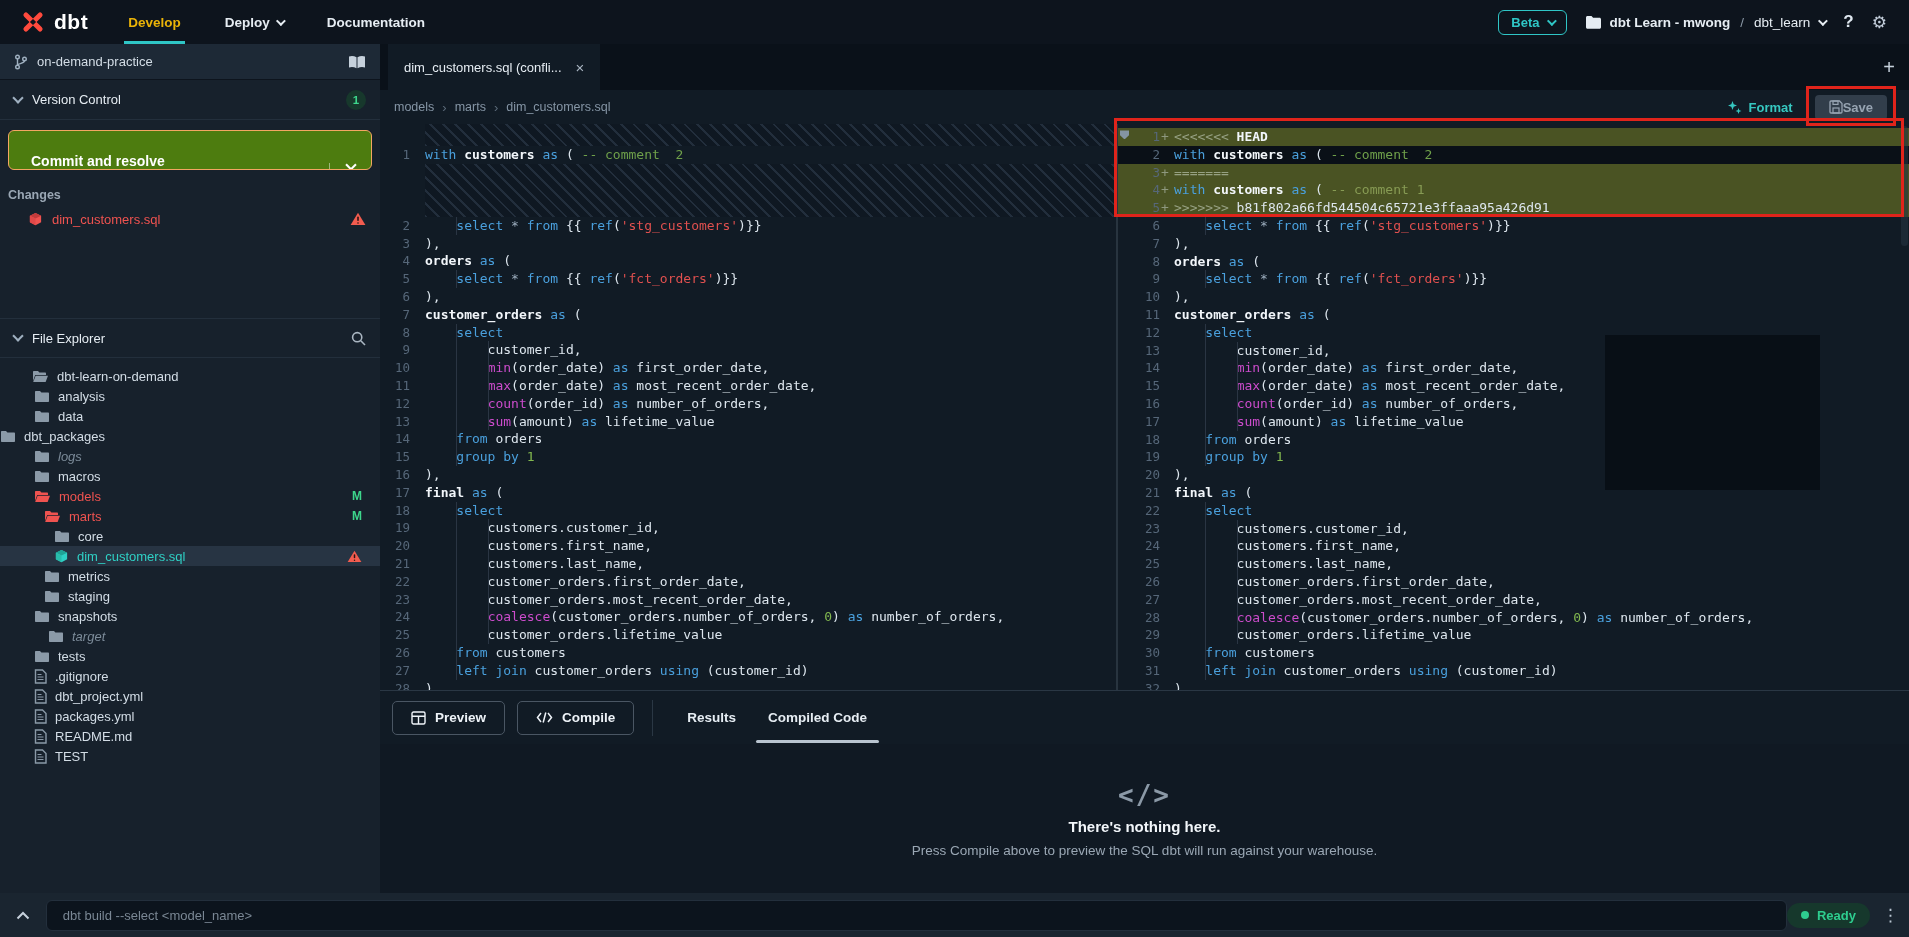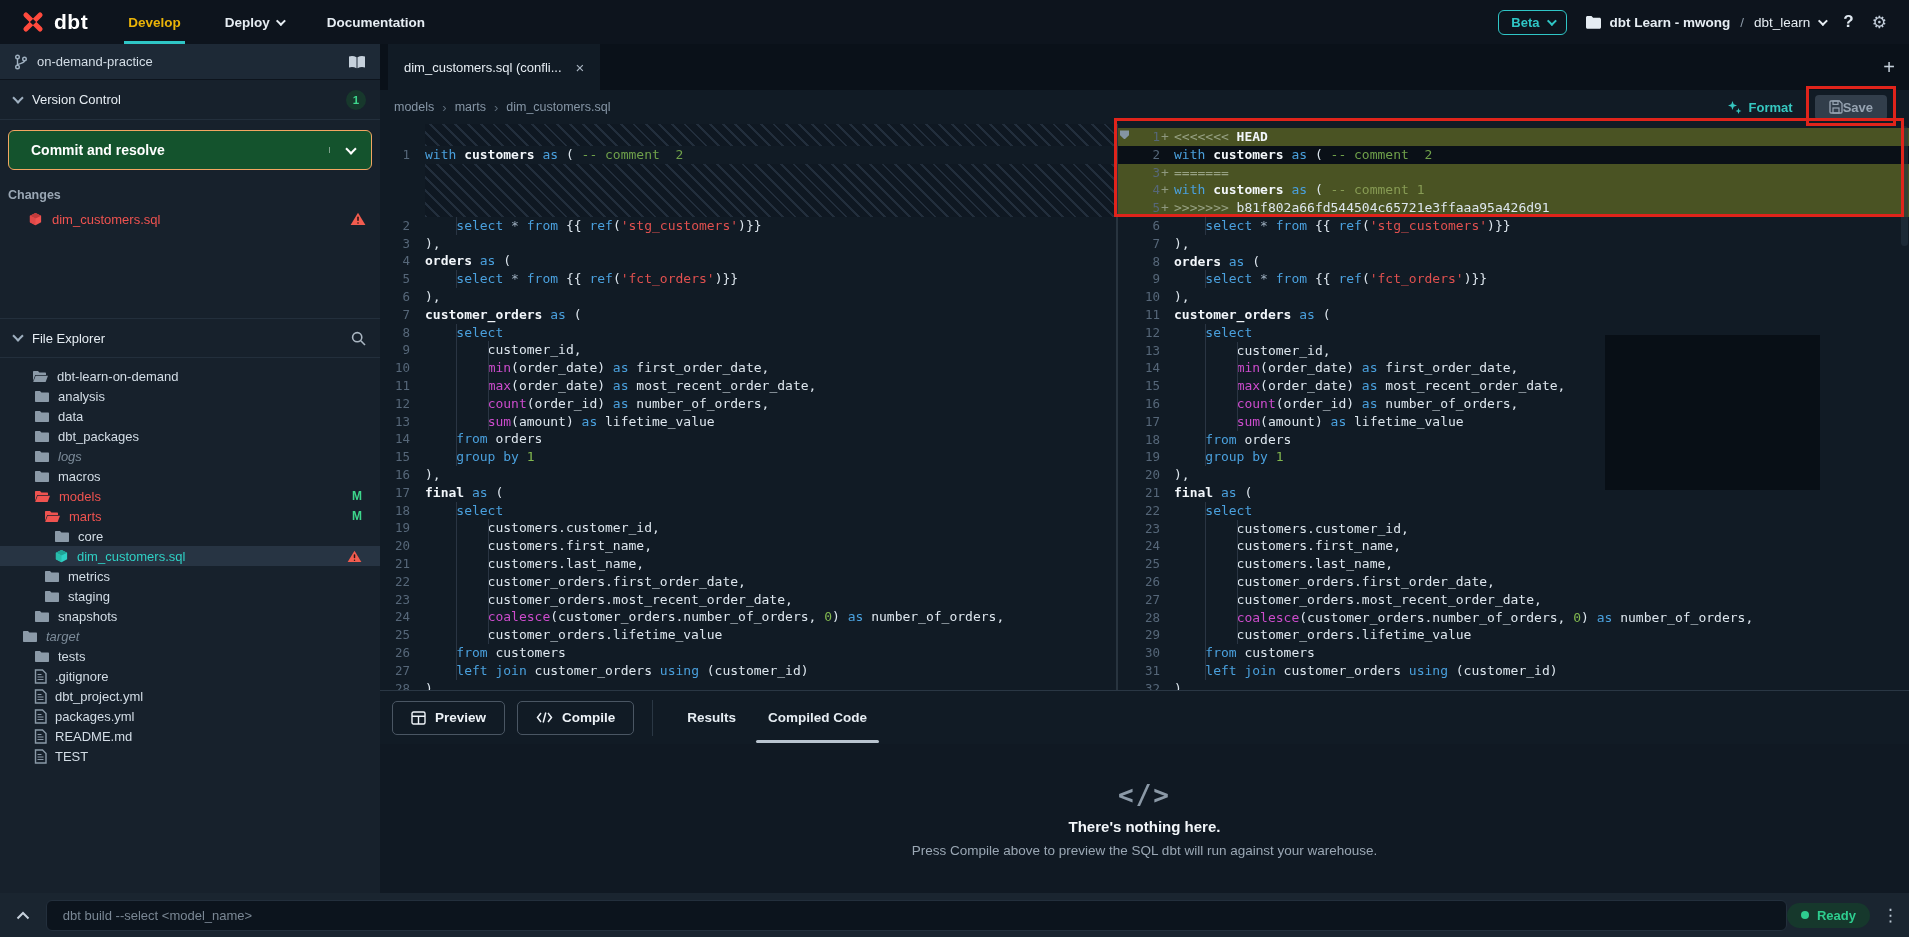--- a/index.html
+++ b/index.html
@@ -26,21 +26,21 @@
   #gear-icon { font-size:17px; color:#c3cedb; cursor:pointer; }
   
   #sidebar { position:absolute; left:0; top:44px; width:380px; height:849px; background:#17212c; z-index:10; }
   #branch-row { height:36px; background:#1d2936; display:flex; align-items:center; gap:9px; padding:0 14px; border-bottom:1px solid #0d141d; }
   #branch-row .label { font-size:13px; color:#d3dde6; flex:1; }
   .sec-head { display:flex; align-items:center; gap:10px; padding:0 14px; height:38px; cursor:pointer; }
   .sec-head .title { font-size:13px; font-weight:normal; color:#e6edf3; flex:1; }
   .chev-down { width:8px; height:8px; border-right:2px solid #9fb0c0; border-bottom:2px solid #9fb0c0; transform:rotate(45deg); margin-top:-4px; }
   #vc-head { border-bottom:1px solid #232f3c; height:40px; }
   #vc-badge { width:20px; height:20px; border-radius:50%; background:#17382c; color:#3dd68c; font-size:11.5px; font-weight:bold; display:flex; align-items:center; justify-content:center; }
-  #commit-btn { margin:10px 8px 0 8px; height:40px; border-radius:6px; background:#14532d; border:1px solid #f4a662; display:flex; align-items:center; cursor:pointer; overflow:hidden; }
+  #commit-btn { margin:10px 8px 0 8px; height:40px; border-radius:6px; background:#4d7c0f; border:1px solid #f4a662; display:flex; align-items:flex-end; cursor:pointer; overflow:hidden; }
   #commit-btn .lbl { flex:1; display:flex; align-items:center; padding-left:22px; font-size:14px; font-weight:bold; color:#fff; }
   #commit-btn .dd { width:42px; border-left:1px solid rgba(255,255,255,.45); display:flex; align-items:center; justify-content:center; }
   #commit-btn .dd .chev-down { border-color:#fff; margin-top:-2px; }
   #changes-label { padding:18px 14px 6px 8px; font-size:12.5px; font-weight:bold; color:#9aa7b4; }
   .change-row { display:flex; align-items:center; gap:9px; height:22px; padding:0 14px 0 28px; cursor:pointer; }
   .change-row .fname { font-size:13px; color:#ef5350; flex:1; }
   #fe-head { margin-top:88px; border-top:1px solid #232f3c; border-bottom:1px solid #232f3c; height:40px; }
   #tree { padding-top:8px; }
   .trow { height:20px; display:flex; align-items:center; cursor:pointer; position:relative; }
   .trow .inner { display:flex; align-items:center; gap:8px; flex:1; height:20px; }
@@ -238,21 +238,21 @@
         </div>
         <div class="trow">
           <span class="inner" style="padding-left:34px">
             <svg width="16" height="13" viewBox="0 0 16 13">
               <path d="M1 2c0-.6.4-1 1-1h4l1.4 1.6H14c.6 0 1 .4 1 1V11c0 .6-.4 1-1 1H2c-.6 0-1-.4-1-1z" fill="#8b9aa8"></path>
             </svg>
             <span class="tlabel">data</span>
           </span>
         </div>
         <div class="trow">
-          <span class="inner" style="padding-left:34px">
+          <span class="inner" style="">
             <svg width="16" height="13" viewBox="0 0 16 13">
               <path d="M1 2c0-.6.4-1 1-1h4l1.4 1.6H14c.6 0 1 .4 1 1V11c0 .6-.4 1-1 1H2c-.6 0-1-.4-1-1z" fill="#8b9aa8"></path>
             </svg>
             <span class="tlabel">dbt_packages</span>
           </span>
         </div>
         <div class="trow italic">
           <span class="inner" style="padding-left:34px">
             <svg width="16" height="13" viewBox="0 0 16 13">
               <path d="M1 2c0-.6.4-1 1-1h4l1.4 1.6H14c.6 0 1 .4 1 1V11c0 .6-.4 1-1 1H2c-.6 0-1-.4-1-1z" fill="#8b9aa8"></path>
@@ -331,21 +331,21 @@
         </div>
         <div class="trow">
           <span class="inner" style="padding-left:34px">
             <svg width="16" height="13" viewBox="0 0 16 13">
               <path d="M1 2c0-.6.4-1 1-1h4l1.4 1.6H14c.6 0 1 .4 1 1V11c0 .6-.4 1-1 1H2c-.6 0-1-.4-1-1z" fill="#8b9aa8"></path>
             </svg>
             <span class="tlabel">snapshots</span>
           </span>
         </div>
         <div class="trow italic">
-          <span class="inner" style="padding-left:22px">
+          <span class="inner" style="padding-left:48px">
             <svg width="16" height="13" viewBox="0 0 16 13">
               <path d="M1 2c0-.6.4-1 1-1h4l1.4 1.6H14c.6 0 1 .4 1 1V11c0 .6-.4 1-1 1H2c-.6 0-1-.4-1-1z" fill="#8b9aa8"></path>
             </svg>
             <span class="tlabel">target</span>
           </span>
         </div>
         <div class="trow">
           <span class="inner" style="padding-left:34px">
             <svg width="16" height="13" viewBox="0 0 16 13">
               <path d="M1 2c0-.6.4-1 1-1h4l1.4 1.6H14c.6 0 1 .4 1 1V11c0 .6-.4 1-1 1H2c-.6 0-1-.4-1-1z" fill="#8b9aa8"></path>

